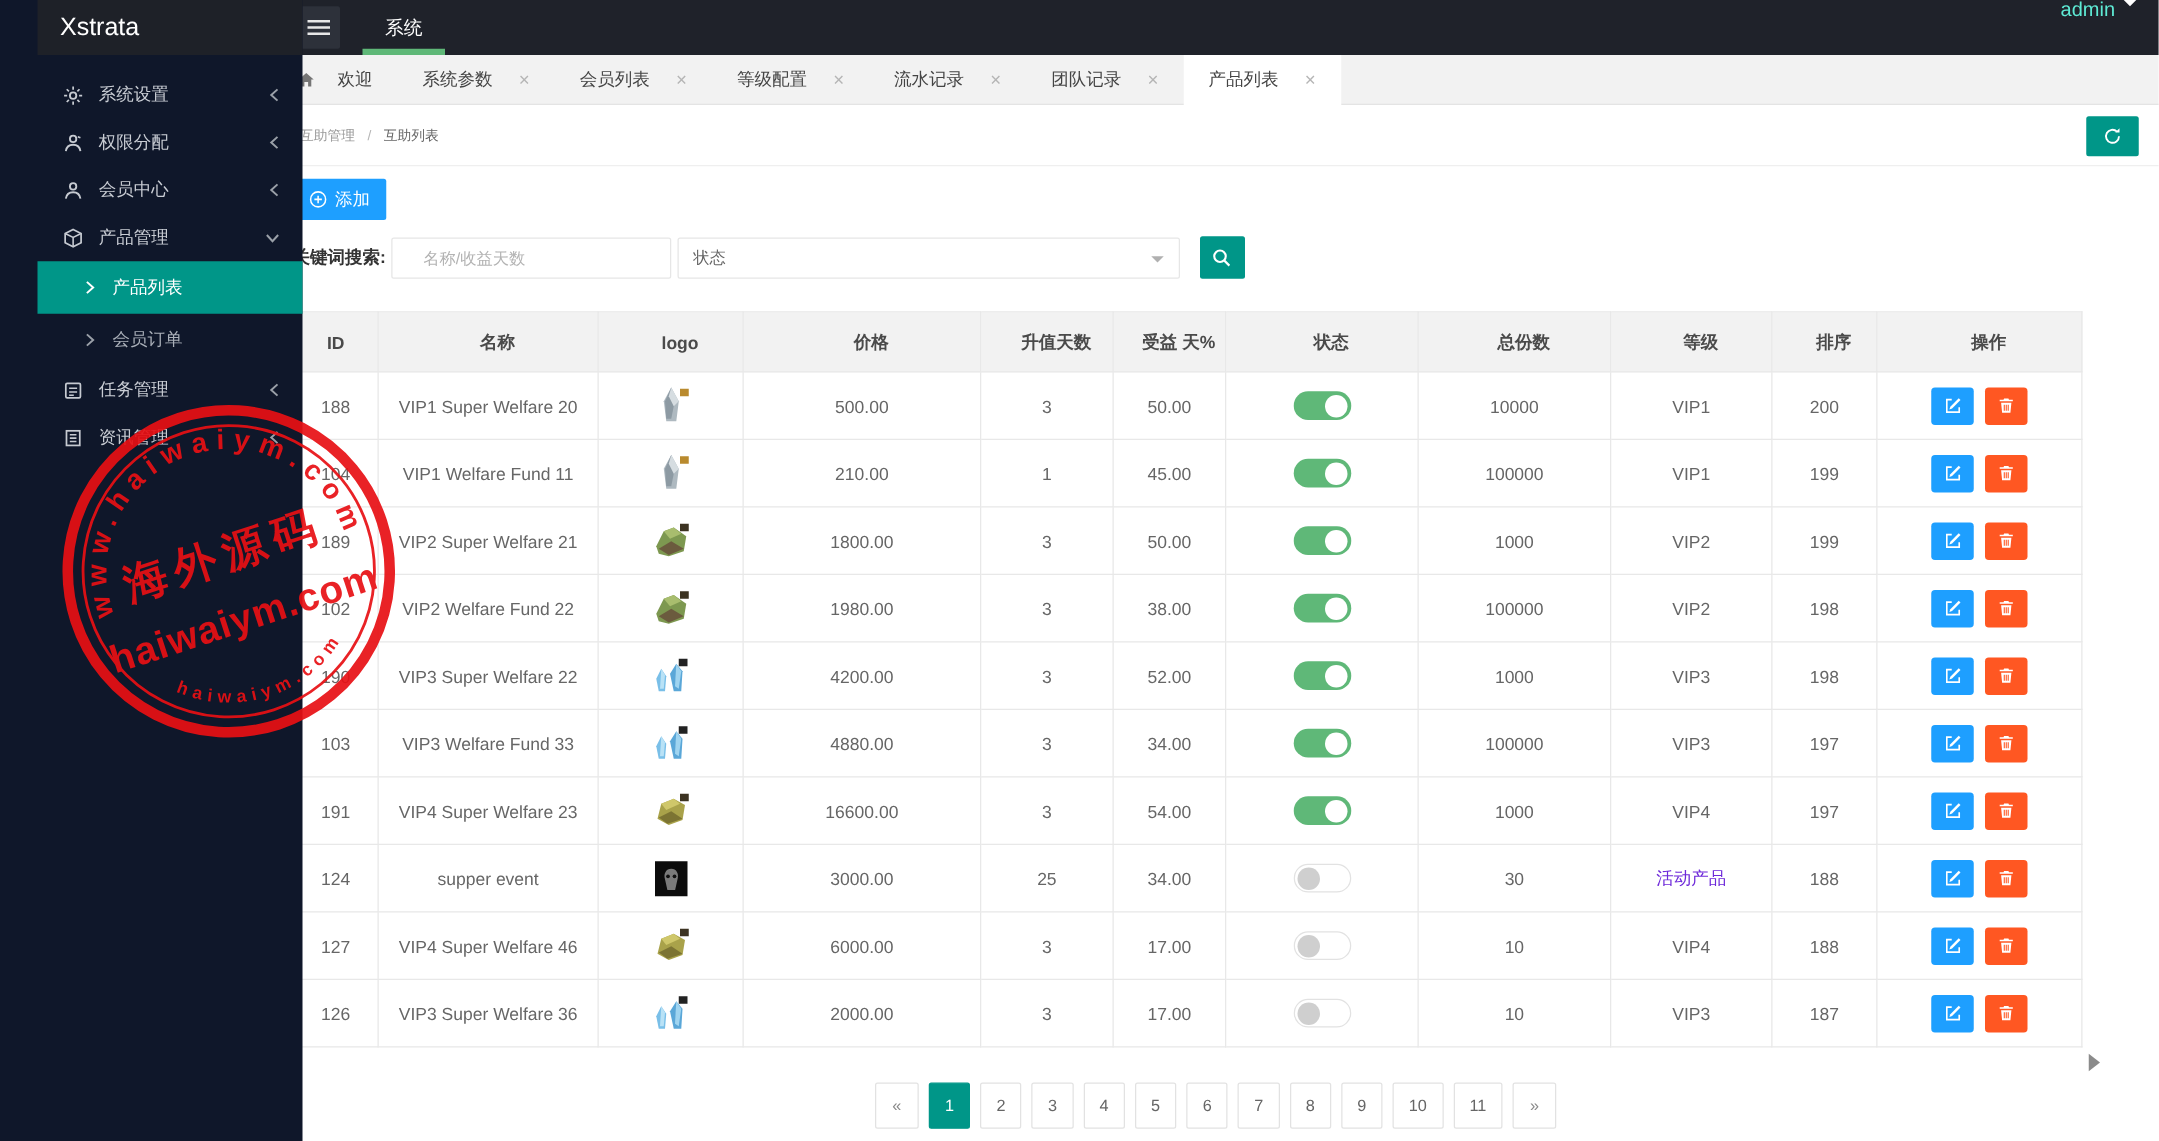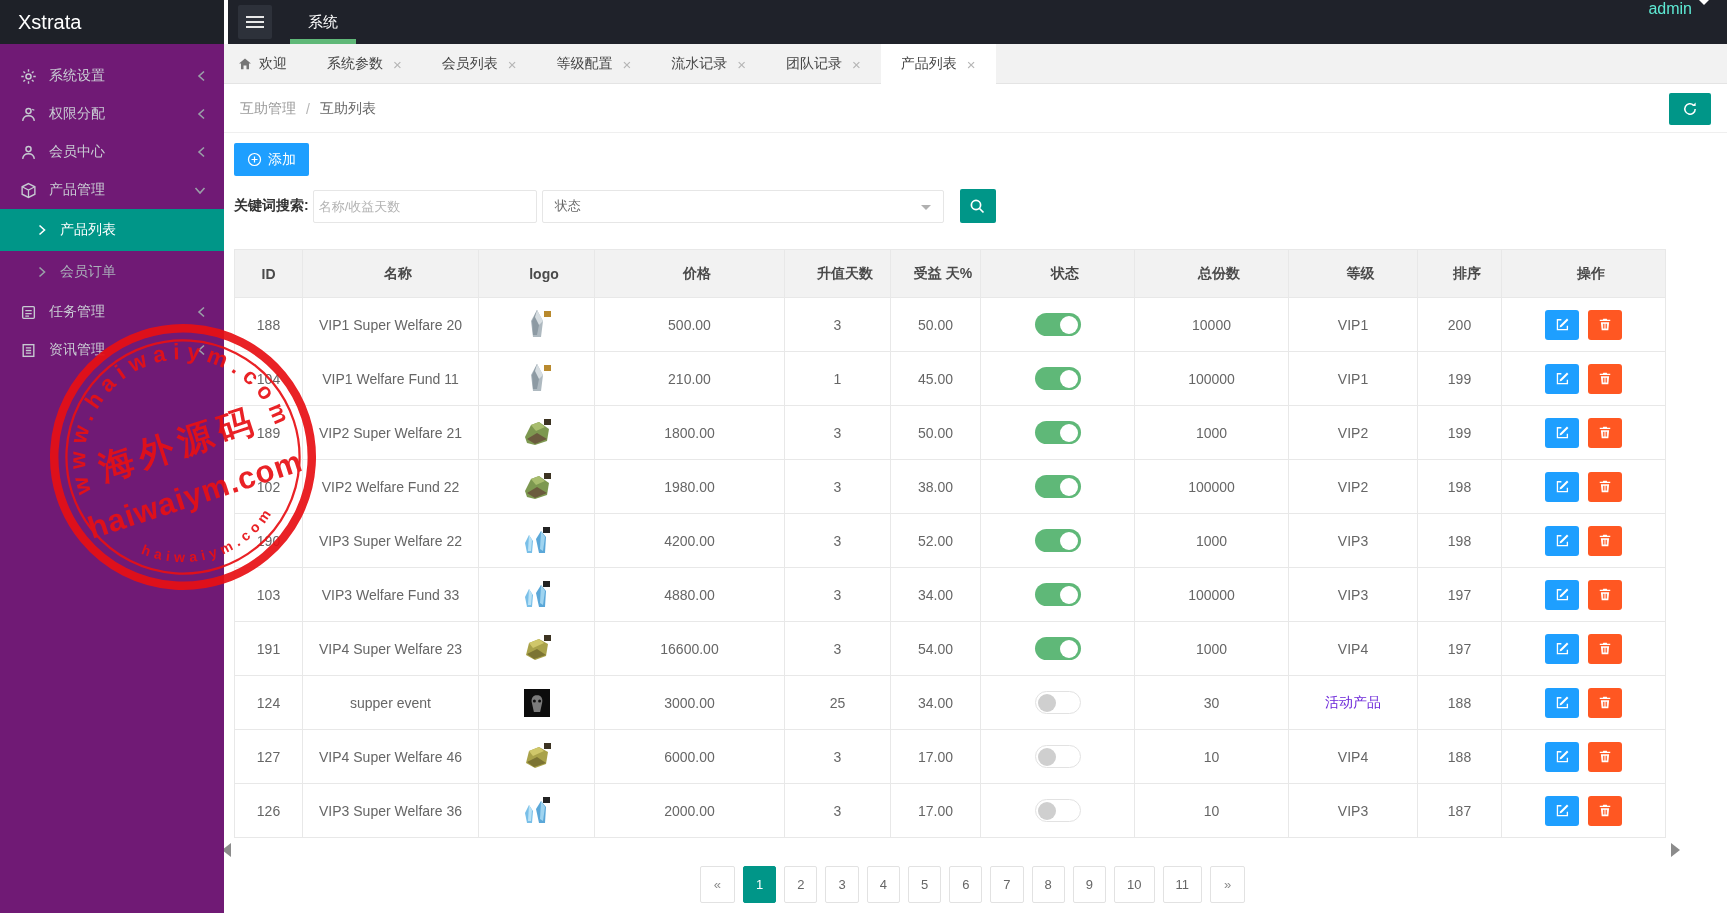--- a/index.html
+++ b/index.html
@@ -1,19 +1,19 @@
 <!DOCTYPE html>
 <html><head>
 <meta charset="utf-8">
 <style>
   * { box-sizing: border-box; margin: 0; padding: 0; }
   html,body { width:1727px; height:913px; overflow:hidden; font-family:"Liberation Sans","DejaVu Sans",sans-serif; background:#fff; position:relative; }
 
   
-  .sidebar { position:absolute; left:0; top:0; width:224px; height:913px; background:#701a75; z-index:5; }
+  .sidebar { position:absolute; left:0; top:0; width:242px; height:913px; background:#0f172a; z-index:5;padding-left:30px; }
   .logo-strip { height:44px; line-height:44px; padding-left:18px; background:#1e2128; color:#fff; font-size:20px; }
   .menu { padding-top:13px; }
   .menu-item { height:38px; display:flex; align-items:center; padding:0 18px 0 20px; color:#c9cdd4; font-size:14px; cursor:pointer; }
   .menu-item .mi-icon { width:17px; height:17px; margin-right:12px; flex:0 0 auto; }
   .menu-item .mi-label { flex:1; }
   .chev { flex:0 0 auto; }
   .submenu-item { height:42px; display:flex; align-items:center; padding-left:38px; color:#aab0b9; font-size:14px; cursor:pointer; }
   .submenu-item .sub-arrow { margin-right:14px; }
   .submenu-item.active { background:#009688; color:#fff; }
 
@@ -21,39 +21,39 @@
   .topbar { position:absolute; left:228px; top:0; right:0; height:44px; background:#1f222a; z-index:4; }
   .hamburger { position:absolute; left:10px; top:5px; width:34px; height:34px; background:#2d313a; border-radius:2px; display:flex; flex-direction:column; justify-content:center; align-items:center; gap:3px; cursor:pointer; }
   .hamburger i { display:block; width:18px; height:2px; background:#e8e8e8; }
   .topnav-item { position:absolute; left:62px; top:0; height:44px; padding:0 18px; display:flex; align-items:center; color:#fff; font-size:15px; cursor:pointer; }
   .topnav-item .green-bar { position:absolute; left:0; right:0; bottom:0; height:5px; background:#5FB878; }
   .user-menu { position:absolute; right:18px; top:0; height:44px; display:flex; align-items:flex-start; gap:7px; color:#5eead4; font-size:16px; cursor:pointer; }
   .caret-down { width:0; height:0; border-left:5px solid transparent; border-right:5px solid transparent; border-top:5px solid #fff; }
 
   
   .tabstrip { position:absolute; left:218px; top:44px; right:0; height:40px; background:#f2f2f2; border-bottom:1px solid #e4e4e4; white-space:nowrap; display:flex; z-index:3; }
-  .tab { display:inline-flex; align-items:center; gap:7px; padding:12px 20px; height:40px; font-size:14px; color:#444; cursor:pointer; }
+  .tab { display:inline-flex; align-items:center; gap:18px; padding:12px 20px; height:40px; font-size:14px; color:#444; cursor:pointer; }
   .tab.active { background:#fff; }
   .tab-close { color:#b5b5b5; font-size:15px; margin-left:3px; }
 
   
   .crumbbar { position:absolute; left:218px; top:84px; right:0; height:49px; background:#fff; border-bottom:1px solid #efefef; z-index:2; }
-  .crumbs { position:absolute; left:22px; top:0; height:49px; display:flex; align-items:center; gap:10px; font-size:14px; }
+  .crumbs { position:absolute; left:22px; top:0; height:49px; display:flex; align-items:center; gap:10px; font-size:11px; }
   .crumb-parent { color:#9a9a9a; cursor:pointer; }
   .crumb-sep { color:#b5b5b5; }
   .crumb-current { color:#666; }
   .refresh-btn { position:absolute; right:16px; top:9px; width:42px; height:32px; background:#009688; border-radius:2px; display:flex; align-items:center; justify-content:center; cursor:pointer; }
 
   
   .content { position:absolute; left:218px; top:133px; right:0; bottom:0; background:#fff; z-index:1; }
   .add-btn { margin:10px 0 0 16px; display:inline-flex; align-items:center; gap:6px; height:33px; padding:0 13px; background:#1E9FFF; color:#fff; font-size:14px; border:none; border-radius:2px; cursor:pointer; }
 
   .search-row { margin:13px 0 0 16px; display:flex; align-items:center; }
   .search-label { font-size:14px; font-weight:bold; color:#333; margin-right:4px; }
-  .search-input { width:224px; height:33px; border:1px solid #e6e6e6; border-radius:2px; padding:0 5px; font-size:13px; color:#8b5cf6; outline:none; margin-right:5px; font-family:inherit; }
+  .search-input { width:224px; height:33px; border:1px solid #e6e6e6; border-radius:2px; padding:0 25px; font-size:13px; color:#8b5cf6; outline:none; margin-right:5px; font-family:inherit; }
   .search-input::placeholder { color:#b3b3b3; }
   .status-select { position:relative; width:402px; height:33px; border:1px solid #e6e6e6; border-radius:2px; background:#fff; display:flex; align-items:center; padding:0 12px; font-size:13px; color:#666; cursor:pointer; margin-right:16px; }
   .status-select .sel-caret { position:absolute; right:12px; top:14px; width:0; height:0; border-left:5px solid transparent; border-right:5px solid transparent; border-top:5px solid #b0b0b0; }
   .search-btn { width:36px; height:34px; background:#009688; border:none; border-radius:2px; display:flex; align-items:center; justify-content:center; cursor:pointer; }
 
   
   .table-wrap { margin:26px 16px 0 16px; width:1431px; }
   table { border-collapse:collapse; table-layout:fixed; width:1431px; font-size:14px;padding-left:20px; }
   th, td { border:1px solid #e8e8e8; }
   th { height:48px; background:#f2f2f2; color:#4a4a4a; font-weight:bold; text-align:center; padding-left:15px; font-size:14px; }

